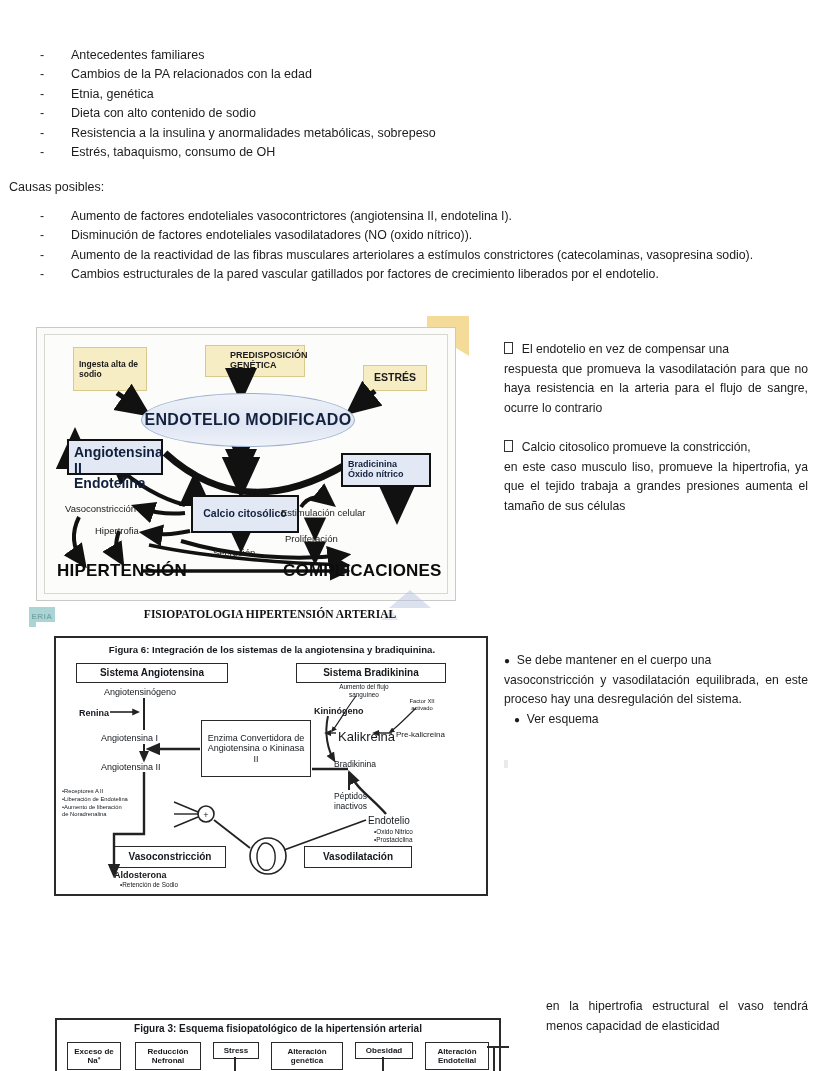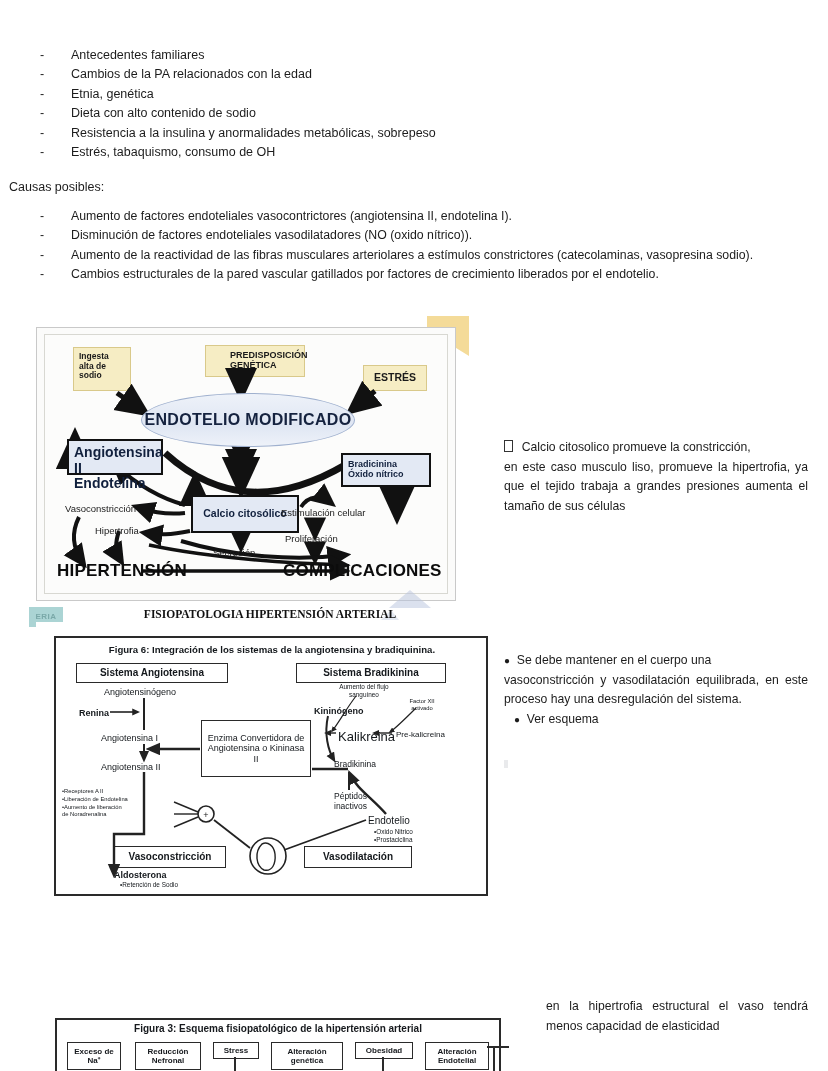--- a/index.html
+++ b/index.html
@@ -59,21 +59,21 @@
   .bold{font-weight:bold;}
 
   
   #fig3{left:36px;top:992px;width:480px;height:79px;background:#fff;overflow:hidden;}
   #fig3 .frame{position:absolute;left:19px;top:26px;width:442px;height:60px;border:2px solid #2a2a2a;background:#fff;}
   .f3box{position:absolute;border:1px solid #2a2a2a;background:#fff;display:flex;align-items:center;justify-content:center;
          text-align:center;font-weight:bold;color:#16191d;line-height:1.14;}
   .f3line{position:absolute;background:#2a2a2a;}
 
   
-  .wm-teal{position:absolute;left:29px;top:607px;width:34px;height:20px;background:#8fc6c6;opacity:.75;
+  .wm-teal{position:absolute;left:29px;top:607px;width:26px;height:20px;background:#8fc6c6;opacity:.75;
            color:#4e8c8c;font-size:8px;font-weight:bold;line-height:20px;text-align:center;letter-spacing:.5px;}
   .wm-gold{position:absolute;left:425px;top:316px;width:46px;height:56px;opacity:.75;}
   .wm-blue{position:absolute;left:388px;top:589px;width:44px;height:20px;opacity:.5;}
   .wm-blue2{position:absolute;left:381px;top:608px;width:18px;height:14px;opacity:.45;}
   .wm-grey{position:absolute;left:474px;top:760px;width:34px;height:8px;background:#d7d9dd;opacity:.55;}
   .wm-grey2{position:absolute;left:60px;top:672px;width:38px;height:10px;background:#dfe3ea;opacity:.5;}
   .wm-grey3{position:absolute;left:60px;top:865px;width:440px;height:12px;background:#ecedf0;opacity:.45;}
 </style>
 </head>
 <body>
@@ -121,20 +121,26 @@
     <div class="dash-row2">
         <span class="mk">-</span>
         <span class="tx">Aumento de la reactividad de las fibras musculares arteriolares a estímulos constrictores (catecolaminas, vasopresina sodio).</span>
       </div>
     <div class="dash-row2">
         <span class="mk">-</span>
         <span class="tx nojust">Cambios estructurales de la pared vascular gatillados por factores de crecimiento liberados por el endotelio.</span>
       </div>
   </div>
 
+  <div class="rcol" style="left:504px;top:340px;width:304px;">
+    <p>
+      <span class="tofu"></span>&nbsp;&nbsp;<span>El endotelio en vez de compensar una</span>
+    </p>
+    <p>respuesta que promueva la vasodilatación para que no haya resistencia en la arteria para el flujo de sangre, ocurre lo contrario</p>
+  </div>
   <div class="rcol" style="left:504px;top:438px;width:304px;">
     <p>
       <span class="tofu"></span>&nbsp;&nbsp;<span>Calcio citosolico promueve la constricción,</span>
     </p>
     <p>en este caso musculo liso, promueve la hipertrofia, ya que el tejido trabaja a grandes presiones aumenta el tamaño de sus células</p>
   </div>
 
   <div class="rcol" style="left:504px;top:651px;width:304px;">
     <p>
       <span style="font-size:10px;">●</span>&nbsp;&nbsp;<span>Se debe mantener en el cuerpo una</span>
@@ -151,21 +157,21 @@
 
   <div class="wm-gold">
     <svg width="46" height="56" viewBox="0 0 46 56">
       <path d="M2,0 L44,0 L44,40 L23,27 L2,40 Z" fill="#f1cf78"></path>
     </svg>
   </div>
 
   <div class="figbox" id="fig1">
     <div class="inner">
 
-      <div class="ybox" style="left:28px;top:12px;width:58px;height:44px;font-size:8.5px;padding:4px 5px;box-sizing:border-box;">
+      <div class="ybox" style="left:28px;top:12px;width:74px;height:44px;font-size:8.5px;padding:12px 5px;box-sizing:border-box;">
         <span>Ingesta alta de sodio</span>
       </div>
 
       <div class="ybox" style="left:160px;top:10px;width:100px;height:32px;font-size:9px;padding:4px 24px;box-sizing:border-box;">
         <span>PREDISPOSICIÓN GENÉTICA</span>
       </div>
 
       <div class="ybox" style="left:318px;top:30px;width:62px;height:24px;font-size:10.5px;display:flex;align-items:center;justify-content:center;">
         <span>ESTRÉS</span>
       </div>

